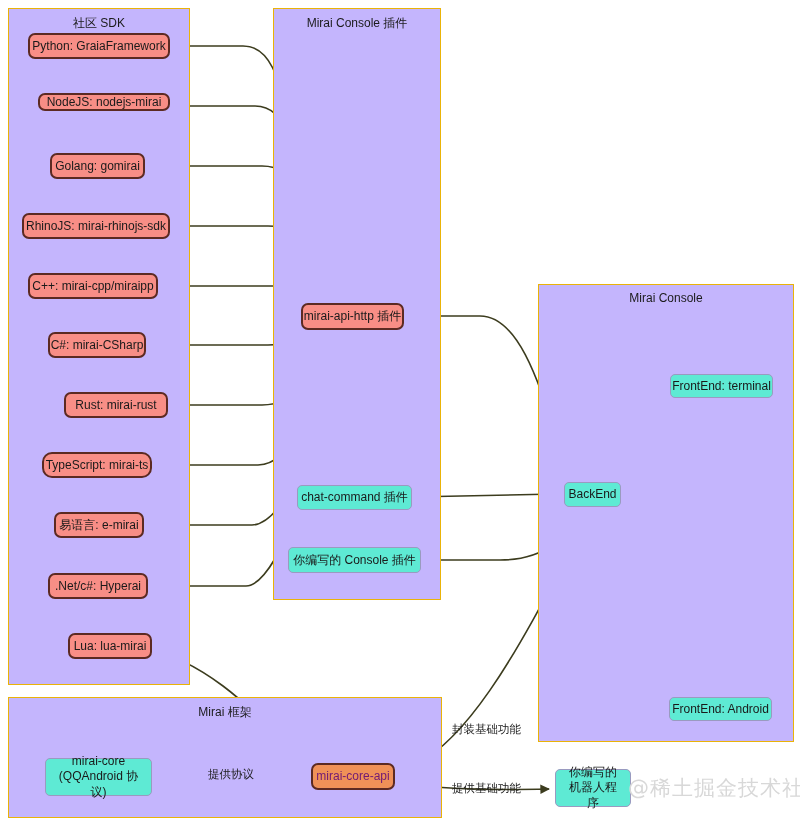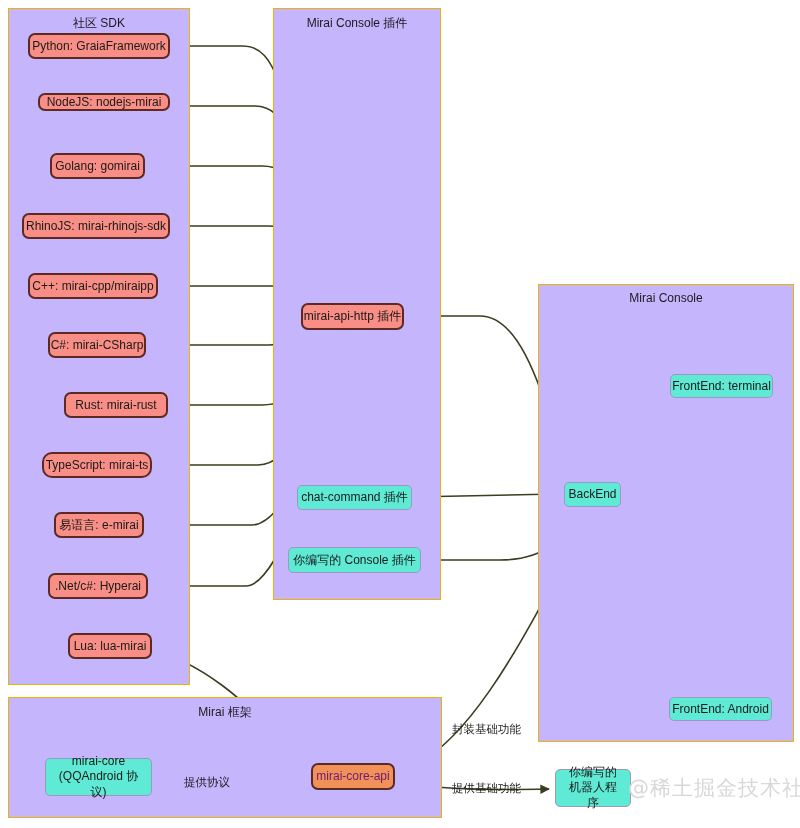--- a/index.html
+++ b/index.html
@@ -194,19 +194,19 @@
 (QQAndroid 协议)</span>
   </div>
   <div class="node orange" style="left:311px;top:763px;width:84px;height:27px;">
     <span>mirai-core-api</span>
   </div>
   <div class="node lav two-line" style="left:555px;top:769px;width:76px;height:38px;">
     <span style="white-space:pre-line;">你编写的
 机器人程序</span>
   </div>
 
-  <div class="edge-label" style="left:184px;top:767px;margin-top:8px;">提供协议</div>
+  <div class="edge-label" style="left:208px;top:767px;">提供协议</div>
   <div class="edge-label" style="left:452px;top:722px;">封装基础功能</div>
   <div class="edge-label" style="left:452px;top:781px;">提供基础功能</div>
 
   <div class="watermark" style="left:628px;top:774px;">@稀土掘金技术社区</div>
 
 </div>
 
 </body></html>

